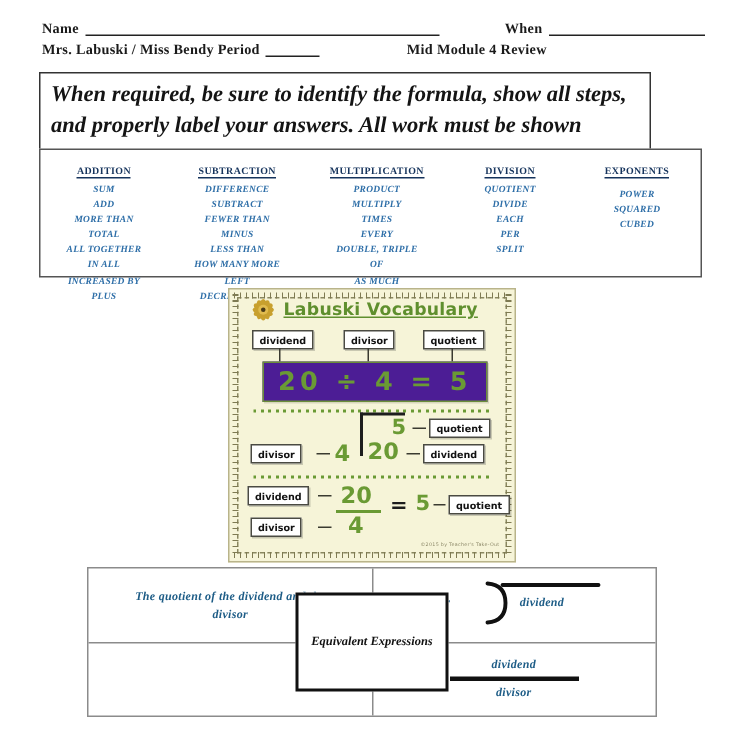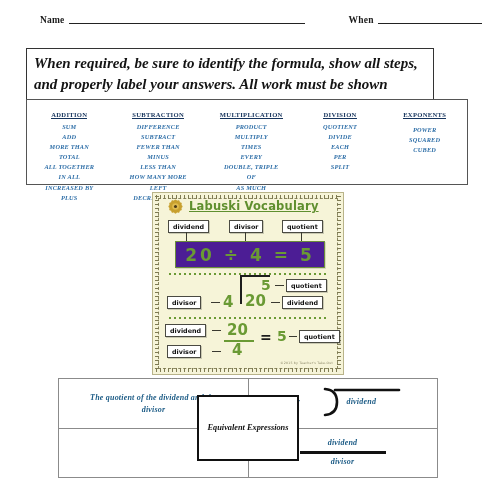--- a/index.html
+++ b/index.html
@@ -7,21 +7,21 @@
     width:495px;height:495px;
     background:#ffffff;
     font-family:"Liberation Serif", serif;
     overflow:hidden;
     position:relative;
   }
   .page{position:relative;width:495px;height:495px;}
 
   
   .hdr{position:absolute;left:28px;top:14px;width:440px;font-family:"Liberation Serif",serif;}
-  .hdr-line1{display:flex;align-items:flex-end;width:100%;font-size:9.5px;font-weight:bold;color:#1a1a1a;margin-left:12px;}
+  .hdr-line1{display:flex;align-items:flex-end;width:100%;font-size:9.5px;font-weight:bold;color:#1a1a1a;}
   .lbl{white-space:nowrap;letter-spacing:.2px;}
   .rule{flex:0 0 auto;border-bottom:1px solid #222;height:9px;margin:0 0 1px 4px;}
   .rule-name{width:236px;}
   .rule-date{width:104px;}
   .hdr-line2{display:flex;align-items:flex-end;width:100%;font-size:9.5px;font-weight:bold;color:#1a1a1a;margin-top:3px;}
   .rule-period{width:36px;}
 
   
   .instr{
     position:absolute;left:26px;top:48px;width:408px;
@@ -147,20 +147,25 @@
 <body>
 
 <div class="page">
 
   <div class="hdr">
     <div class="hdr-line1">
       <span class="lbl">Name</span>
       <span class="rule rule-name"></span>
       <span class="lbl" style="margin-left:44px;">When</span>
       <span class="rule rule-date"></span>
+    </div>
+    <div class="hdr-line2">
+      <span class="lbl">Mrs. Labuski / Miss Bendy Period</span>
+      <span class="rule rule-period"></span>
+      <span class="lbl" style="margin-left:58px;">Mid Module 4 Review</span>
     </div>
   </div>
 
   <div class="instr">When required, be sure to identify the formula, show all steps, and properly label your answers.  All work must be shown neatly &amp; organized for full credit.   You are being assessed on the process as well as the final answer</div>
 
   <div class="vocab">
 
     <div class="vcol">
       <div><span class="vhead">ADDITION</span></div>
       <div class="vitem">SUM</div>

